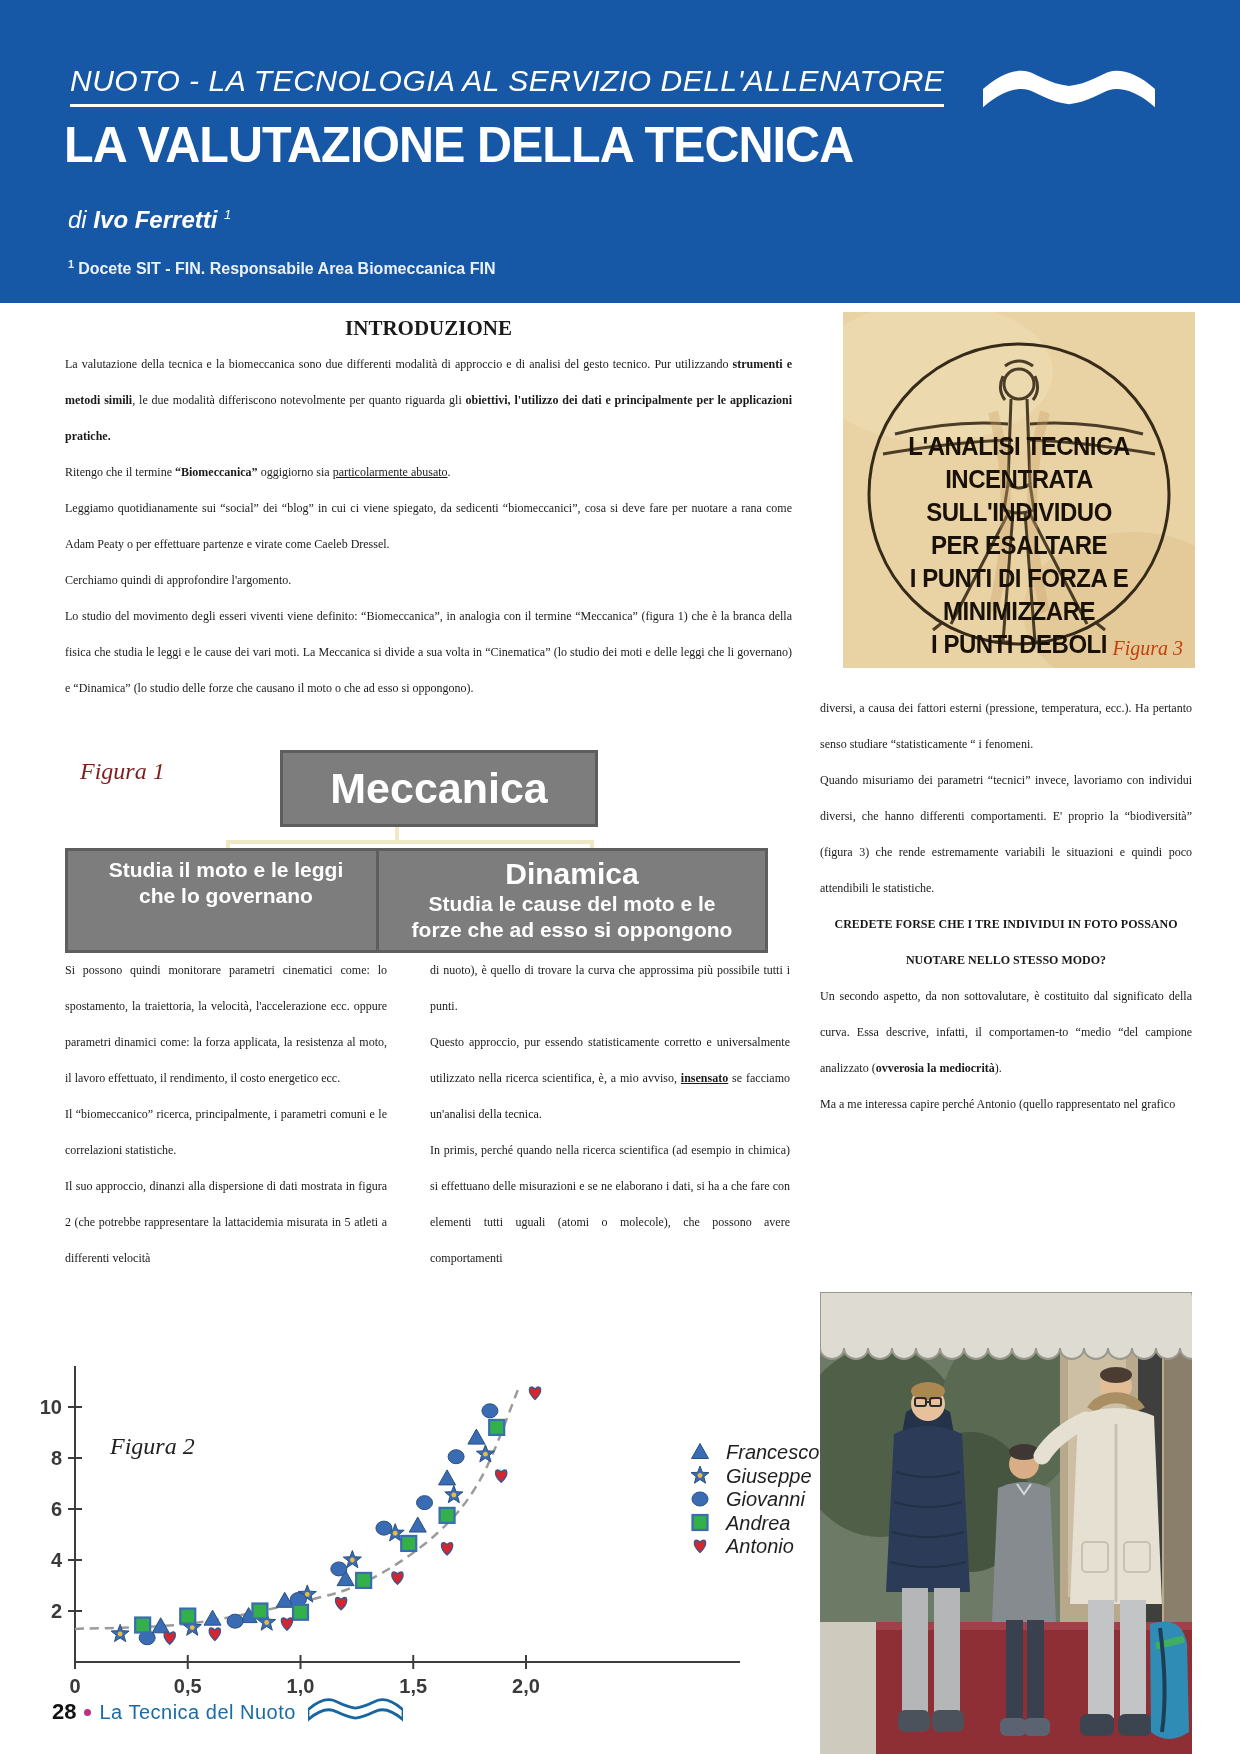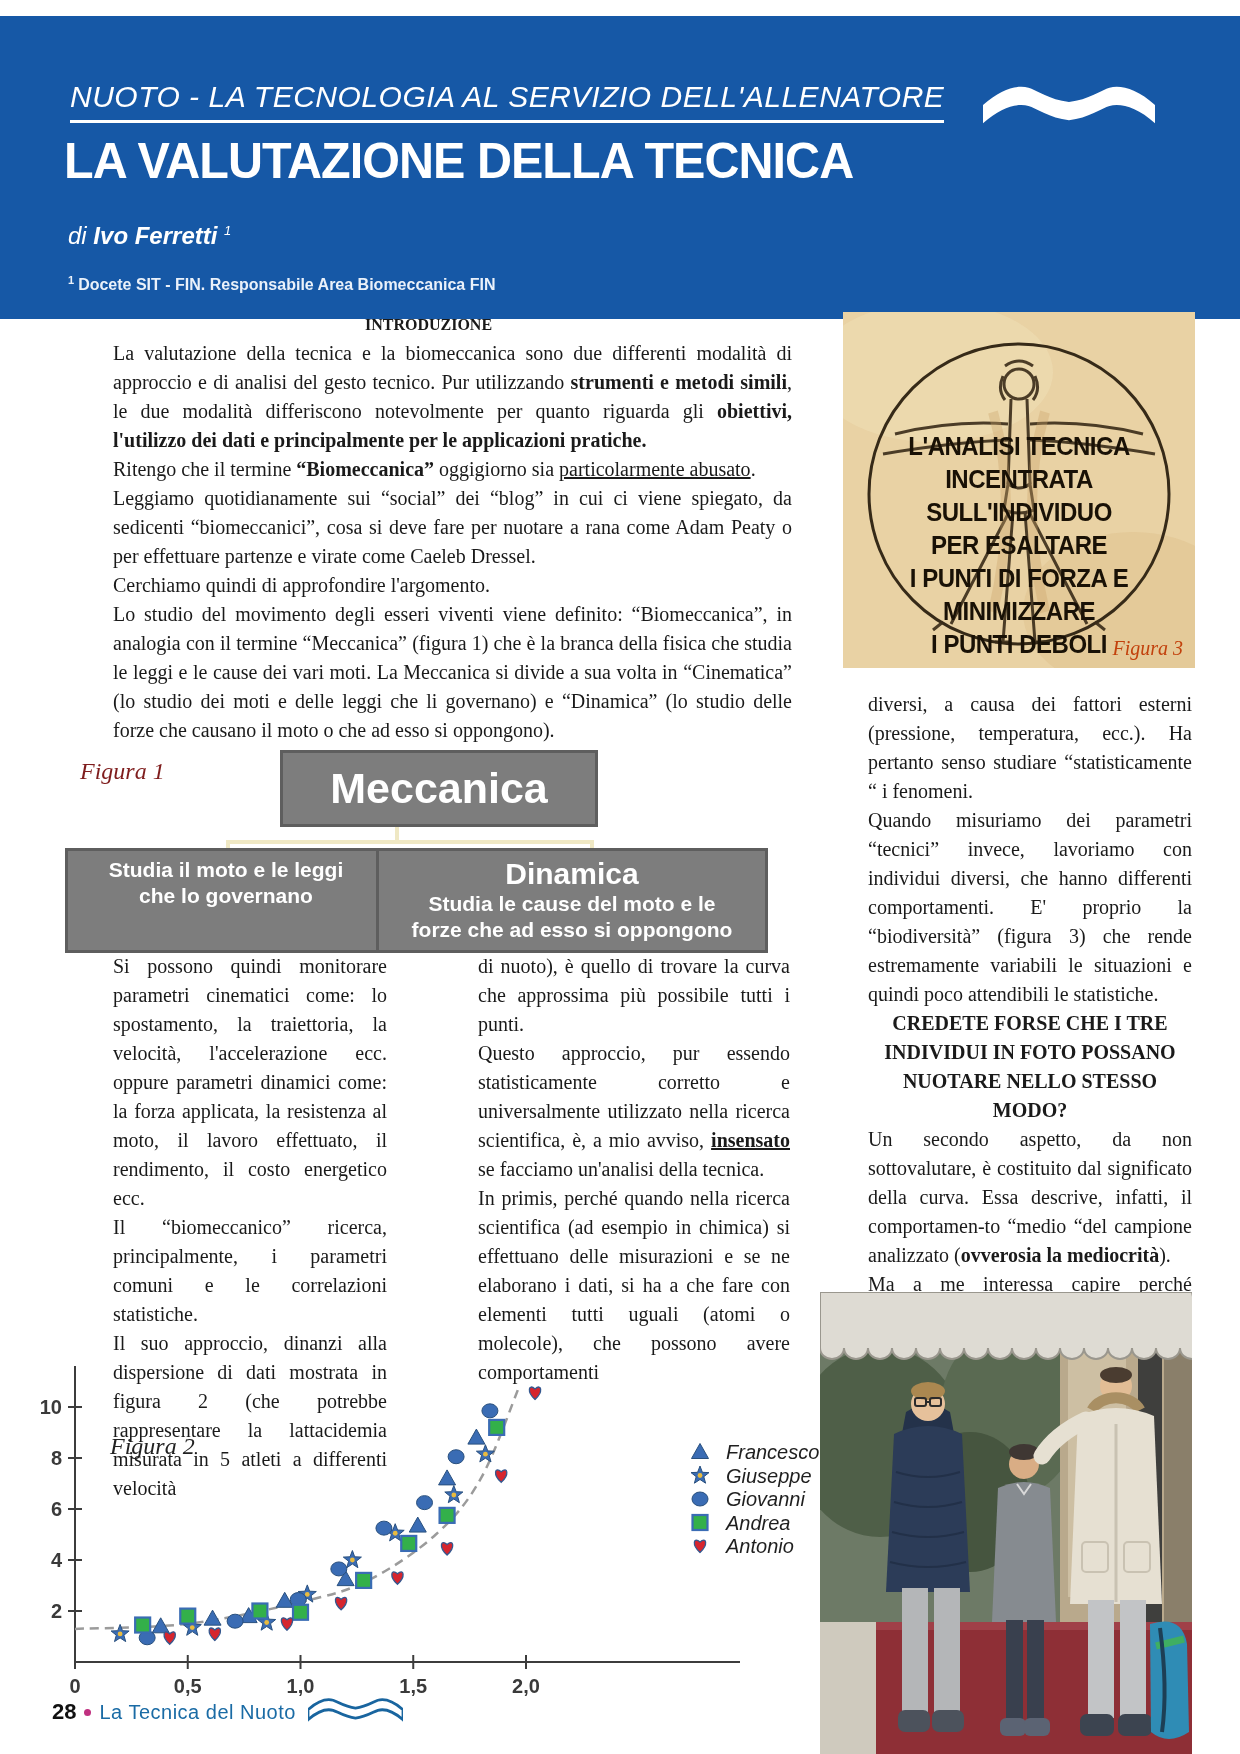--- a/index.html
+++ b/index.html
@@ -1,38 +1,38 @@
 <!DOCTYPE html>
 <html><head>
 <meta charset="utf-8">
 <style>
   html,body{margin:0;padding:0;background:#ffffff;}
   .page{position:relative;width:1240px;height:1754px;background:#ffffff;overflow:hidden;
         font-family:"Liberation Serif",serif;color:#1a1a1a;}
 
   
-  .header-band{position:absolute;left:0;top:16px;width:1240px;height:303px;background:#1658a6;}
+  .header-band{position:absolute;left:0;top:0;width:1240px;height:303px;background:#1658a6;}
   .kicker{position:absolute;left:70px;top:64px;color:#fff;font-family:"Liberation Sans",sans-serif;
           font-style:italic;font-size:30px;font-weight:400;letter-spacing:.5px;
           padding-bottom:6px;border-bottom:3px solid #fff;white-space:nowrap;}
   .wave-icon{position:absolute;left:983px;top:68px;width:172px;height:50px;}
   .main-title{position:absolute;left:64px;top:116px;color:#fff;font-family:"Liberation Sans",sans-serif;
           font-weight:bold;font-size:50px;letter-spacing:-1px;white-space:nowrap;transform:scaleX(.97);transform-origin:left;}
   .byline{position:absolute;left:68px;top:206px;color:#fff;font-family:"Liberation Sans",sans-serif;
           font-style:italic;font-size:24px;}
   .byline .byline-name{font-weight:bold;}
   .affiliation{position:absolute;left:68px;top:258px;color:#eaf1fa;font-family:"Liberation Sans",sans-serif;
           font-size:16px;font-weight:bold;}
   .affiliation sup{font-size:11px;margin-right:4px;}
   .byline sup{font-size:13px;}
 
   
   .intro{position:absolute;left:65px;top:316px;width:727px;}
-  .intro-heading{text-align:center;font-weight:bold;font-size:16px;margin-bottom:5px;}
-  .para{font-size:20px;line-height:29px;text-align:justify;margin-left:48px;}
+  .intro-heading{text-align:center;font-weight:bold;font-size:21px;margin-bottom:5px;}
+  .para{font-size:12px;line-height:36px;text-align:justify;}
   .p-center{text-align:center;font-weight:bold;}
   .seg-b{font-weight:bold;}
   .seg-u{text-decoration:underline;}
   .seg-bu{font-weight:bold;text-decoration:underline;}
 
   
   .figura3{position:absolute;left:843px;top:312px;width:352px;height:356px;overflow:hidden;}
   .figura3 svg{position:absolute;left:0;top:0;}
   .fig3-overlay{position:absolute;left:0;top:118px;width:352px;text-align:center;
       font-family:"Liberation Sans",sans-serif;font-weight:bold;font-size:25px;line-height:33px;

